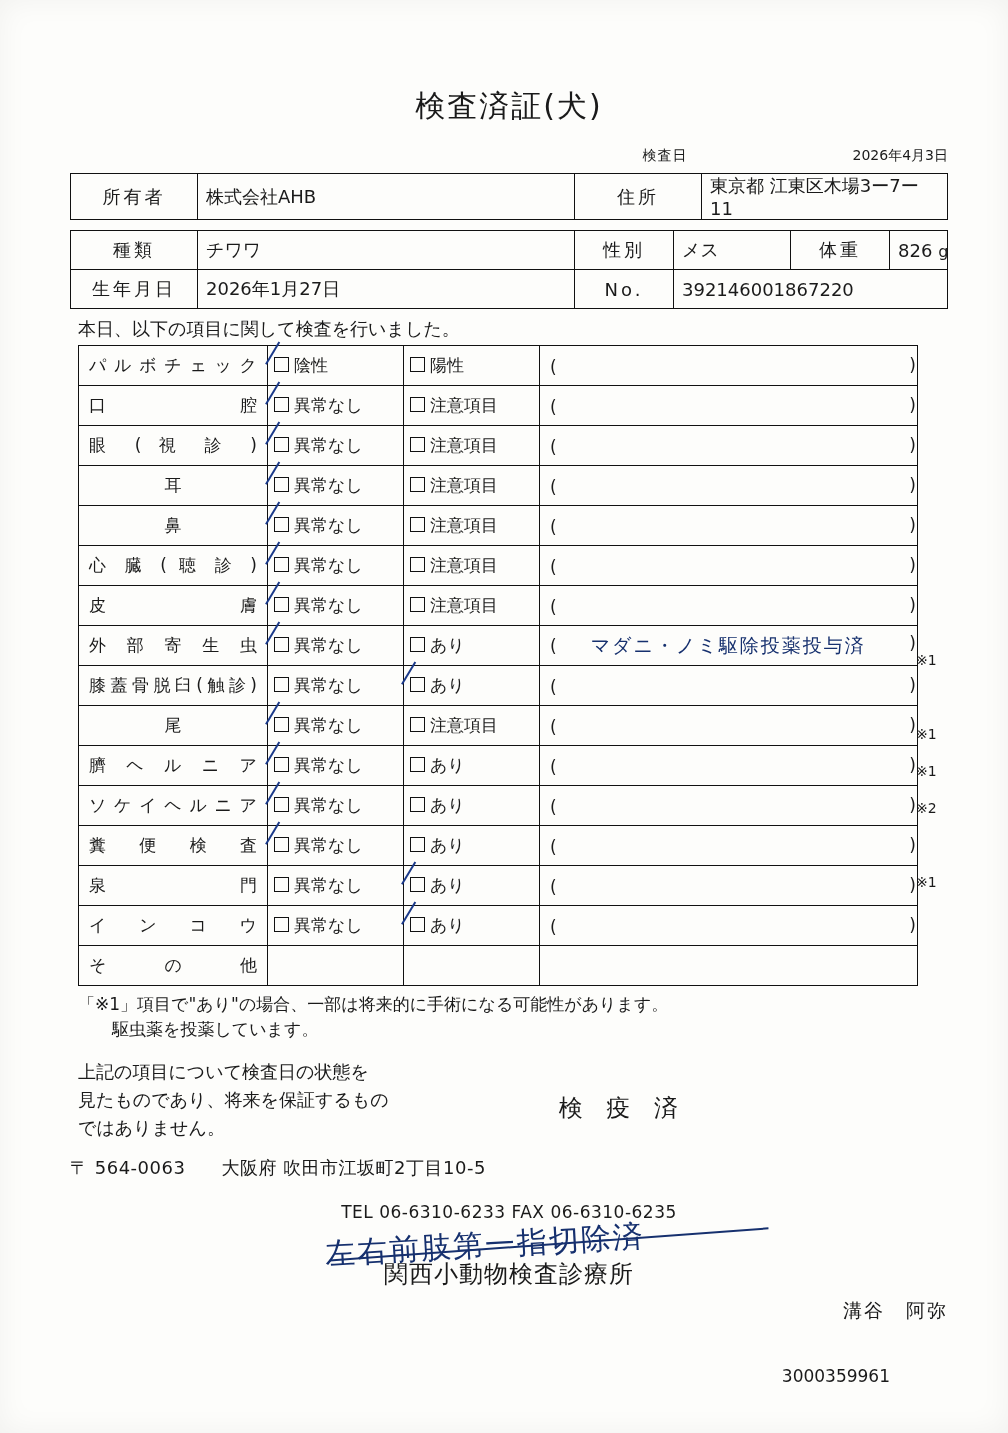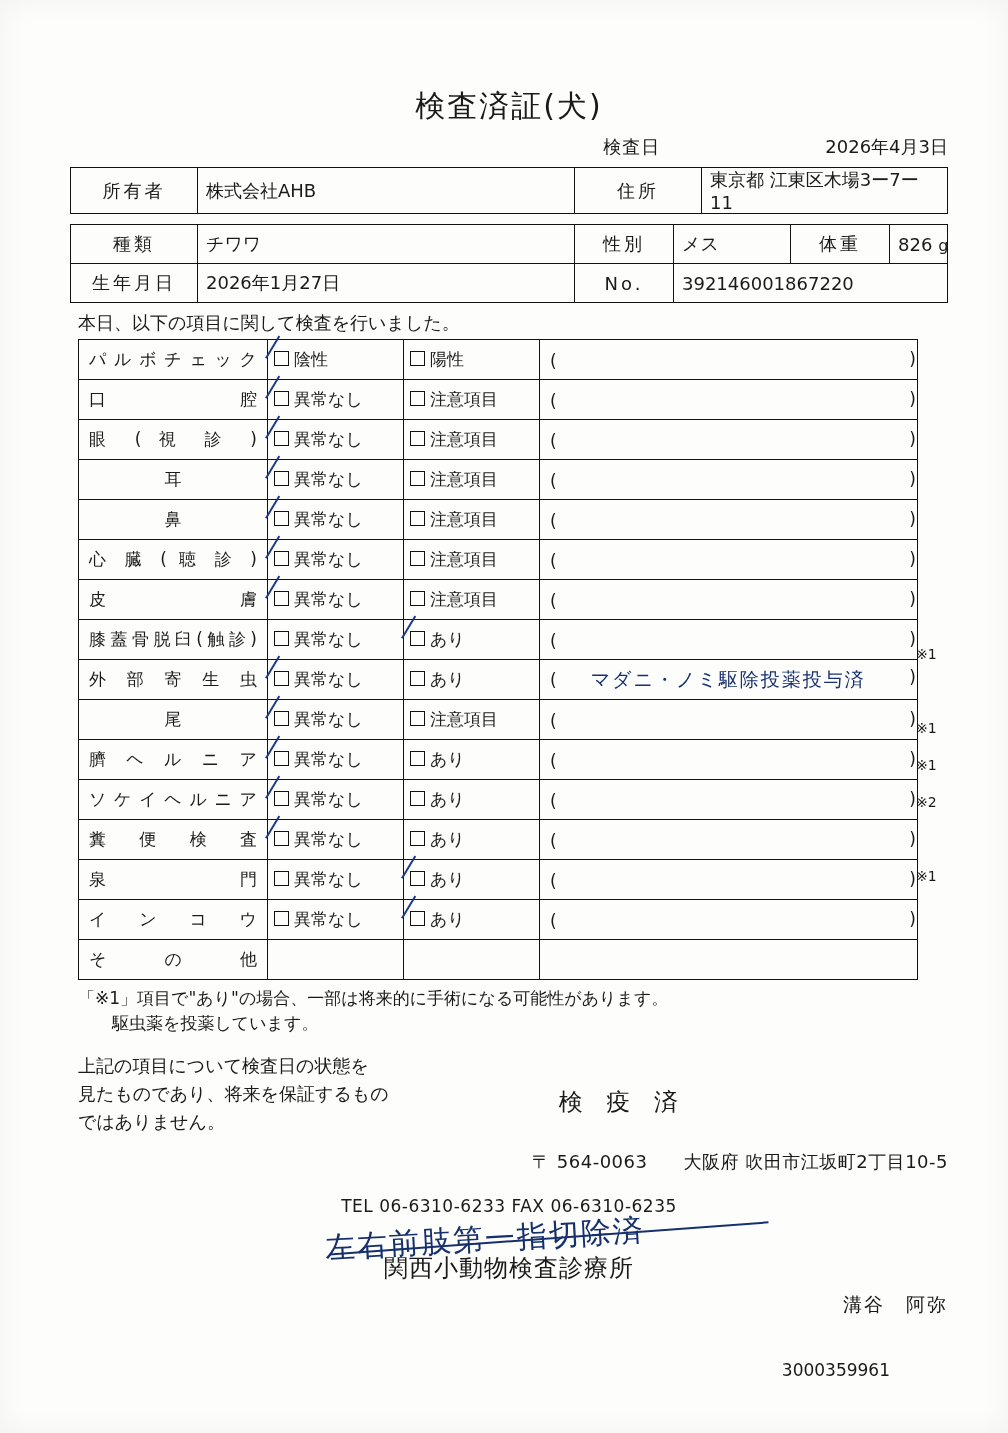--- a/index.html
+++ b/index.html
@@ -34,22 +34,22 @@
     text-align: center;
     font-size: 30px;
     letter-spacing: 2px;
     margin-top: 86px;
     font-family: "DejaVu Sans", "Liberation Sans", sans-serif;
   }
   .inspdate-row {
     display: flex;
     justify-content: flex-end;
     align-items: baseline;
-    margin-top: 8px;
-    font-size: 18px;
+    margin-top: 20px;
+    font-size: 14px;
   }
   .inspdate-row .lbl { margin-right: 165px; letter-spacing: 1px;}
   .inspdate-row .val { letter-spacing: 0px; }
 
   table.grid {
     border-collapse: collapse;
     width: 878px;
     margin-top: 8px;
     table-layout: fixed;
   }
@@ -157,21 +157,21 @@
     line-height: 1.55;
   }
   .stamp {
     margin-left: 170px;
     margin-top: 34px;
     font-size: 24px;
     letter-spacing: 8px;
     color: #1a1a1a;
   }
   .addr {
-    text-align: right;
+    text-align: left;
     font-size: 18px;
     margin-top: 14px;
     letter-spacing: 0.5px;
   }
   .addr .sp { display: inline-block; width: 36px; }
   .tel {
     text-align: center;
     font-size: 17px;
     margin-top: 22px;
     letter-spacing: 0.5px;
@@ -302,30 +302,30 @@
               <td class="copt"><span class="box"></span><span>注意項目</span></td>
               <td class="cpar"><span class="paren-l">(</span><span class="handwrite" style="margin-left: 30px;"></span><span class="paren-r">)</span></td>
             </tr>
             <tr>
               <td class="citem">皮　　　　膚</td>
               <td class="copt"><span class="box checked"></span><span>異常なし</span></td>
               <td class="copt"><span class="box"></span><span>注意項目</span></td>
               <td class="cpar"><span class="paren-l">(</span><span class="handwrite" style="margin-left: 30px;"></span><span class="paren-r">)</span></td>
             </tr>
             <tr>
+              <td class="citem">外 部 寄 生 虫</td>
+              <td class="copt"><span class="box checked"></span><span>異常なし</span></td>
+              <td class="copt"><span class="box"></span><span>あり</span></td>
+              <td class="cpar"><span class="paren-l">(</span><span class="handwrite" style="margin-left: 30px;">マダニ・ノミ駆除投薬投与済</span><span class="paren-r">)</span></td>
+            </tr>
+            <tr>
               <td class="citem">膝蓋骨脱臼(触診)</td>
               <td class="copt"><span class="box"></span><span>異常なし</span></td>
               <td class="copt"><span class="box checked"></span><span>あり</span></td>
               <td class="cpar"><span class="paren-l">(</span><span class="handwrite" style="margin-left: 30px;"></span><span class="paren-r">)</span></td>
-            </tr>
-            <tr>
-              <td class="citem">外 部 寄 生 虫</td>
-              <td class="copt"><span class="box checked"></span><span>異常なし</span></td>
-              <td class="copt"><span class="box"></span><span>あり</span></td>
-              <td class="cpar"><span class="paren-l">(</span><span class="handwrite" style="margin-left: 30px;">マダニ・ノミ駆除投薬投与済</span><span class="paren-r">)</span></td>
             </tr>
             <tr>
               <td class="citem center">尾</td>
               <td class="copt"><span class="box checked"></span><span>異常なし</span></td>
               <td class="copt"><span class="box"></span><span>注意項目</span></td>
               <td class="cpar"><span class="paren-l">(</span><span class="handwrite" style="margin-left: 30px;"></span><span class="paren-r">)</span></td>
             </tr>
             <tr>
               <td class="citem">臍 ヘ ル ニ ア</td>
               <td class="copt"><span class="box checked"></span><span>異常なし</span></td>

